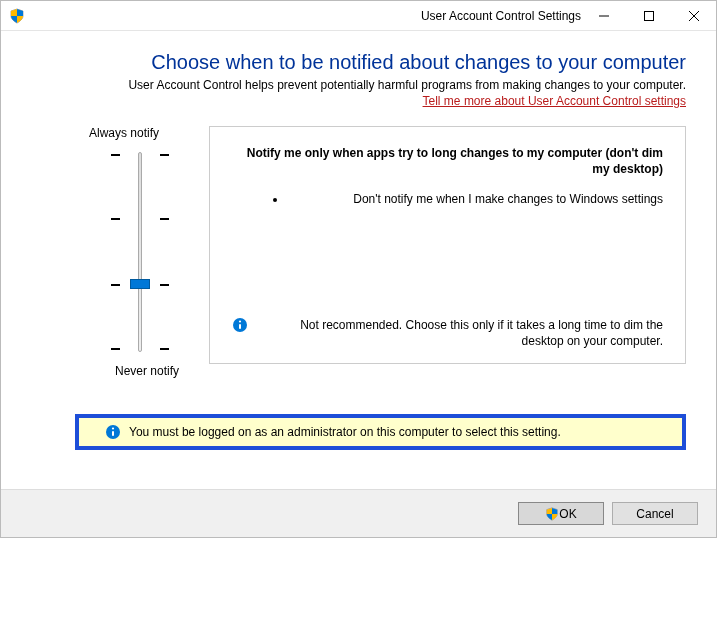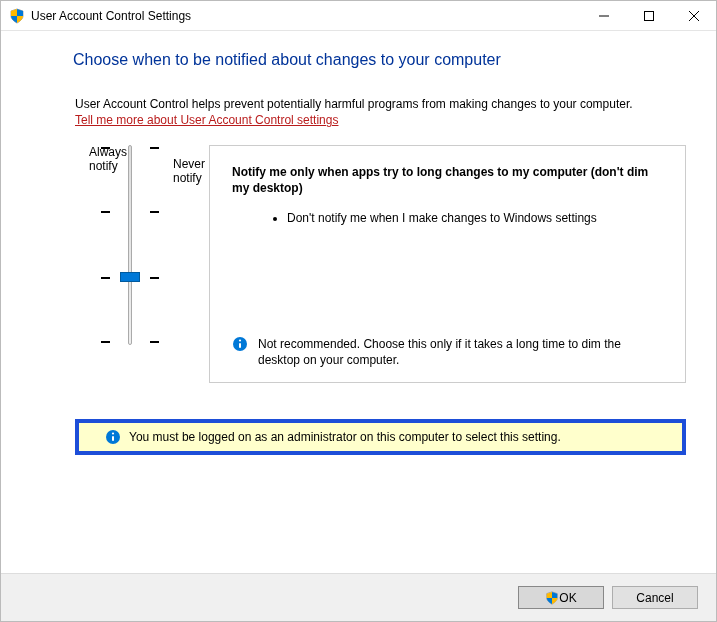--- a/index.html
+++ b/index.html
@@ -7,24 +7,25 @@
       font-family: "Segoe UI", Tahoma, sans-serif;
       font-size: 12px;
       background: #fff;
       width: 717px;
       height: 622px;
       overflow: hidden;
       color: #000;
     }
     .window {
       width: 717px;
-      height: 622px;
+      height: 538px;
       border: 1px solid #bbb;
       display: flex;
       flex-direction: column;
+      text-align: right;
     }
     
     .titlebar {
       height: 30px;
       display: flex;
       align-items: center;
       padding: 0 0 0 8px;
       border-bottom: 1px solid #e5e5e5;
     }
     .title-icon {
@@ -41,38 +42,38 @@
     }
 
     
     .content {
       flex: 1;
       padding: 20px 30px 0 74px;
       position: relative;
     }
     .heading {
       color: #003399;
-      font-size: 16px;
+      font-size: 20px;
       font-weight: 400;
-      margin-bottom: 28px;
+      margin-bottom: 4px;
       margin-left: -2px;
     }
     .description { font-size: 12px; margin-bottom: 2px; }
     .link { color: #b91c1c; text-decoration: underline; font-size: 12px; cursor: pointer; }
 
     
     .main-row {
       display: flex;
       margin-top: 18px;
       align-items: flex-start;
     }
     .slider-col {
       width: 130px;
       display: flex;
-      flex-direction: row;
+      flex-direction: column;
       align-items: center;
     }
     .slider-label { font-size: 12px; margin-bottom: 12px; align-self: flex-start; margin-left: 14px;}
     .slider-label.bottom { margin-top: 12px; margin-bottom: 0; margin-left: 40px; }
     .slider-track-wrap {
       position: relative;
       height: 200px;
       width: 58px;
       display: flex;
       justify-content: center;

